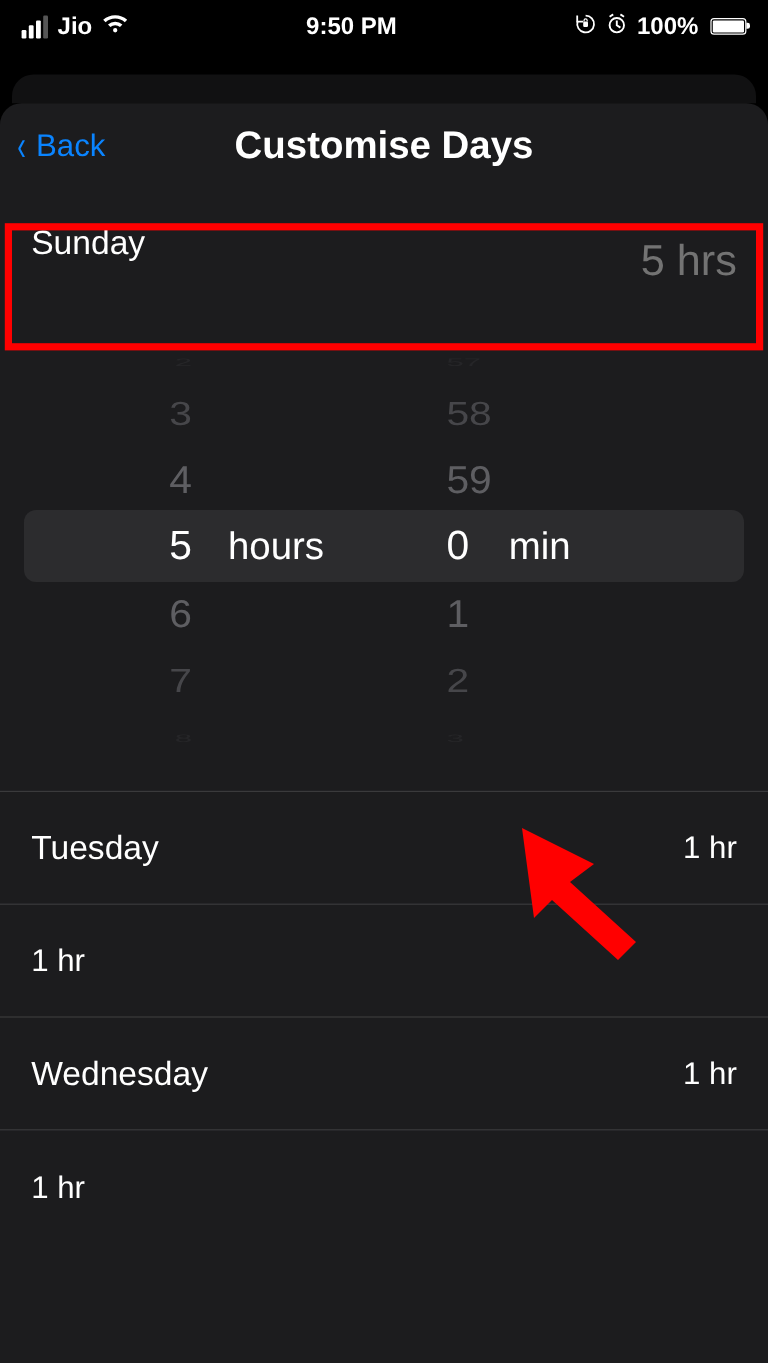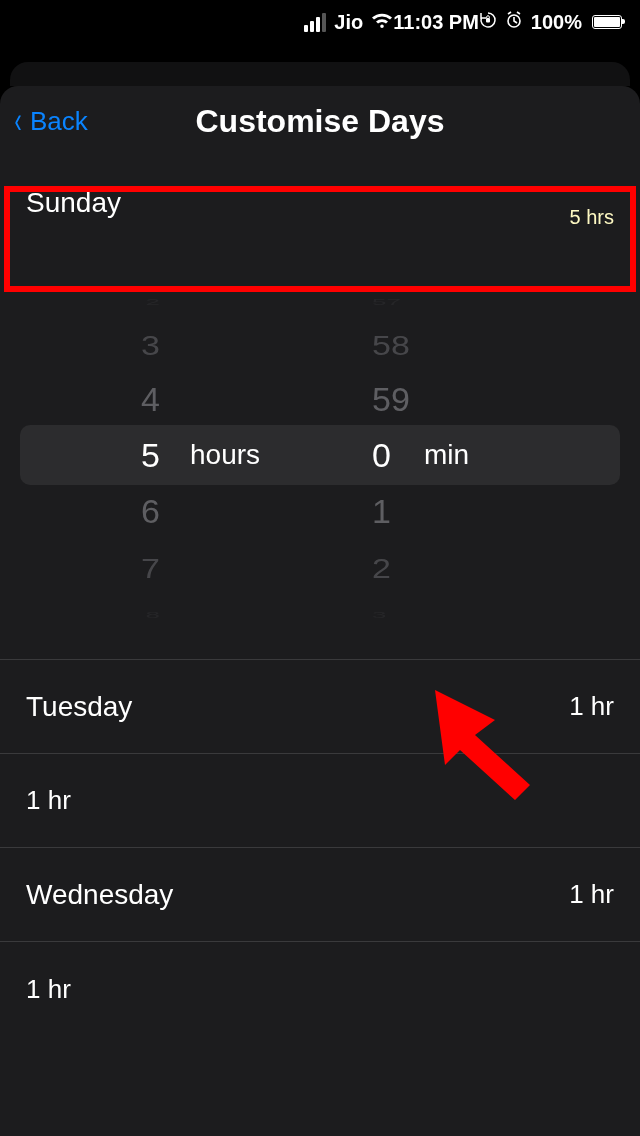--- a/index.html
+++ b/index.html
@@ -9,21 +9,21 @@
       background: #000;
       font-family: -apple-system, "SF Pro Text", "Helvetica Neue", Arial, sans-serif;
       color: #fff;
       overflow: hidden;
     }
     
     .status-bar {
       height: 44px;
       display: flex;
       align-items: center;
-      justify-content: flex-end;
+      justify-content: space-between;
       padding: 0 18px;
       font-size: 20px;
       font-weight: 600;
     }
     .status-left, .status-right {
       display: flex;
       align-items: center;
       gap: 8px;
     }
     .signal-bars { display: flex; align-items: flex-end; gap: 2px; }
@@ -105,21 +105,21 @@
       display: flex;
       justify-content: space-between;
       align-items: center;
       padding: 0 26px;
       height: 94px;
       font-size: 28px;
       border-bottom: 1px solid #3a3a3c;
     }
     .day-row.expanded { border-bottom: none; }
     .day-row .value { color: #ffffff; font-size: 26px; }
-    .day-row.expanded .value { color: #fef9c3; font-size: 20px; margin-top: 28px; }
+    .day-row.expanded .value { color: #737373; font-size: 36px; margin-top: 28px; }
     .red-box {
       position: absolute;
       left: 4px; right: 4px;
       top: 100px;
       height: 106px;
       border: 6px solid #ff0000;
       pointer-events: none;
     }
     
     .picker-area {
@@ -155,21 +155,21 @@
       font-size: 34px;
       color: #6a6a6e;
     }
     .picker-col.hours .picker-row { justify-content: flex-end; padding-right: 160px; }
     .picker-col.mins  .picker-row { justify-content: flex-start; padding-left: 52px; }
     .picker-row.sel { color: #fff; }
     .picker-label {
       position: absolute;
       top: 175px; height: 60px;
       display: flex; align-items: center;
-      font-size: 28px; font-weight: 500; color: #fff;
+      font-size: 32px; font-weight: 500; color: #fff;
     }
     .picker-label.hours { left: 170px; }
     .picker-label.mins  { left: 404px; }
     
     .off-3 { opacity: .12; transform: scaleY(.35); font-size:26px;}
     .off-2 { opacity: .55; transform: scaleY(.82);}
     .off-1 { opacity: .85; transform: scaleY(.95);}
     
     .arrow {
       position: absolute;
@@ -191,21 +191,21 @@
         <span class="b3"></span>
         <span class="b4"></span>
     </span>
     <span>Jio</span>
     <span class="wifi-icon">
       <svg width="22" height="18" viewBox="0 0 22 18">
           <path d="M11 17 a1.8 1.8 0 1 1 0-3.6 a1.8 1.8 0 0 1 0 3.6 Z M5 10.5 a9 9 0 0 1 12 0 l-2 2 a6 6 0 0 0-8 0 Z M1 6.5 a15 15 0 0 1 20 0 l-2 2 a12 12 0 0 0-16 0 Z" fill="#fff"></path>
         </svg>
     </span>
   </div>
-  <div>11:03 PM</div>
+  <div>9:50 PM</div>
   <div class="status-right">
     <span class="lock-refresh">
       <svg width="18" height="18" viewBox="0 0 18 18">
           <path d="M9 2 a7 7 0 1 1-6.7 5" fill="none" stroke="#fff" stroke-width="1.5"></path>
           <path d="M2 2 v5 h5" fill="none" stroke="#fff" stroke-width="1.5"></path>
           <rect x="7" y="7" width="4" height="4.5" rx="1" fill="#fff"></rect>
           <path d="M7.7 7 v-1 a1.3 1.3 0 0 1 2.6 0 v1" fill="none" stroke="#fff" stroke-width="1"></path>
         </svg>
     </span>
     <span class="alarm-icon">

